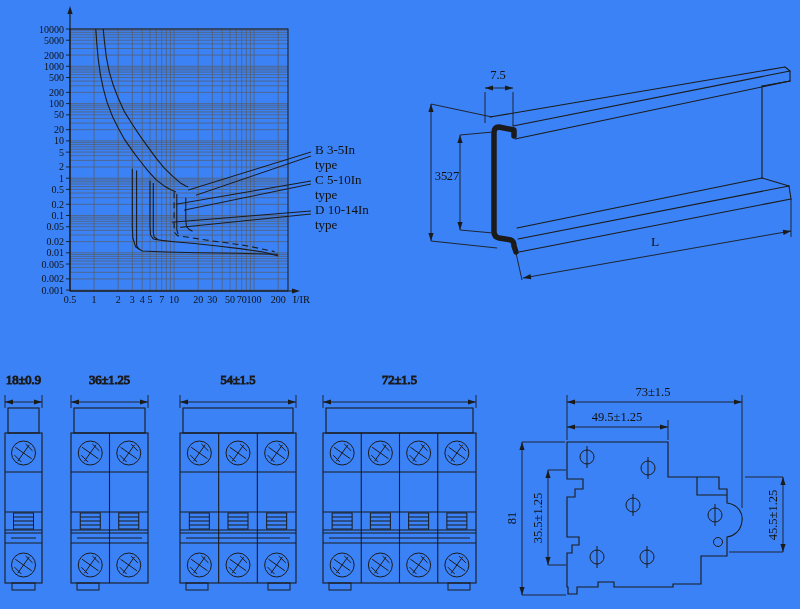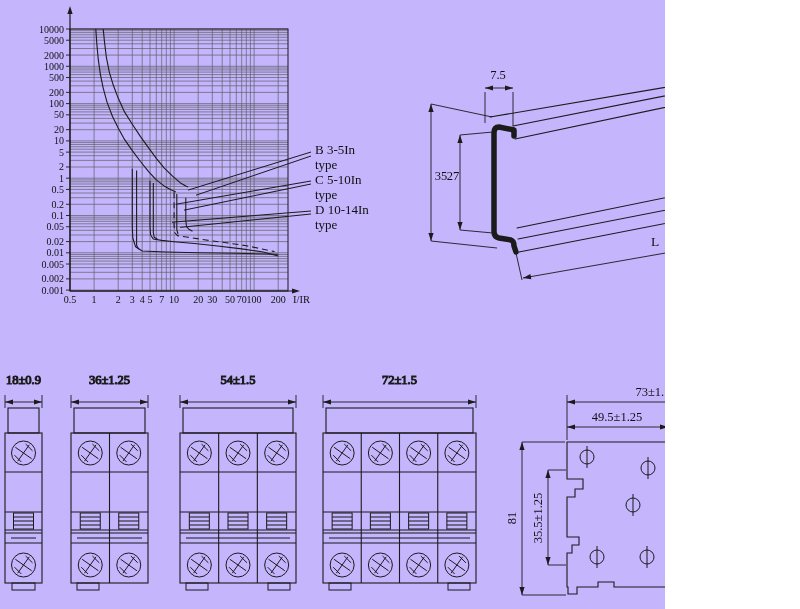--- a/index.html
+++ b/index.html
@@ -1,16 +1,16 @@
 <!DOCTYPE html>
 <html><head>
 <meta charset="utf-8">
 <style>
   html,body{margin:0;padding:0;background:#fff;}
-  .page{position:relative;width:665px;height:609px;background:#c4b5fd;overflow:hidden;
+  .page{position:relative;width:800px;height:609px;background:#3b82f6;overflow:hidden;
         font-family:"Liberation Serif", serif;}
   svg{position:absolute;overflow:visible;}
   svg text{fill:#111;}
 </style>
 </head>
 <body>
 
 <div class="page">
 
   <svg id="chart-svg" style="left:0;top:0;" width="412" height="330" viewBox="0 0 412 330">

